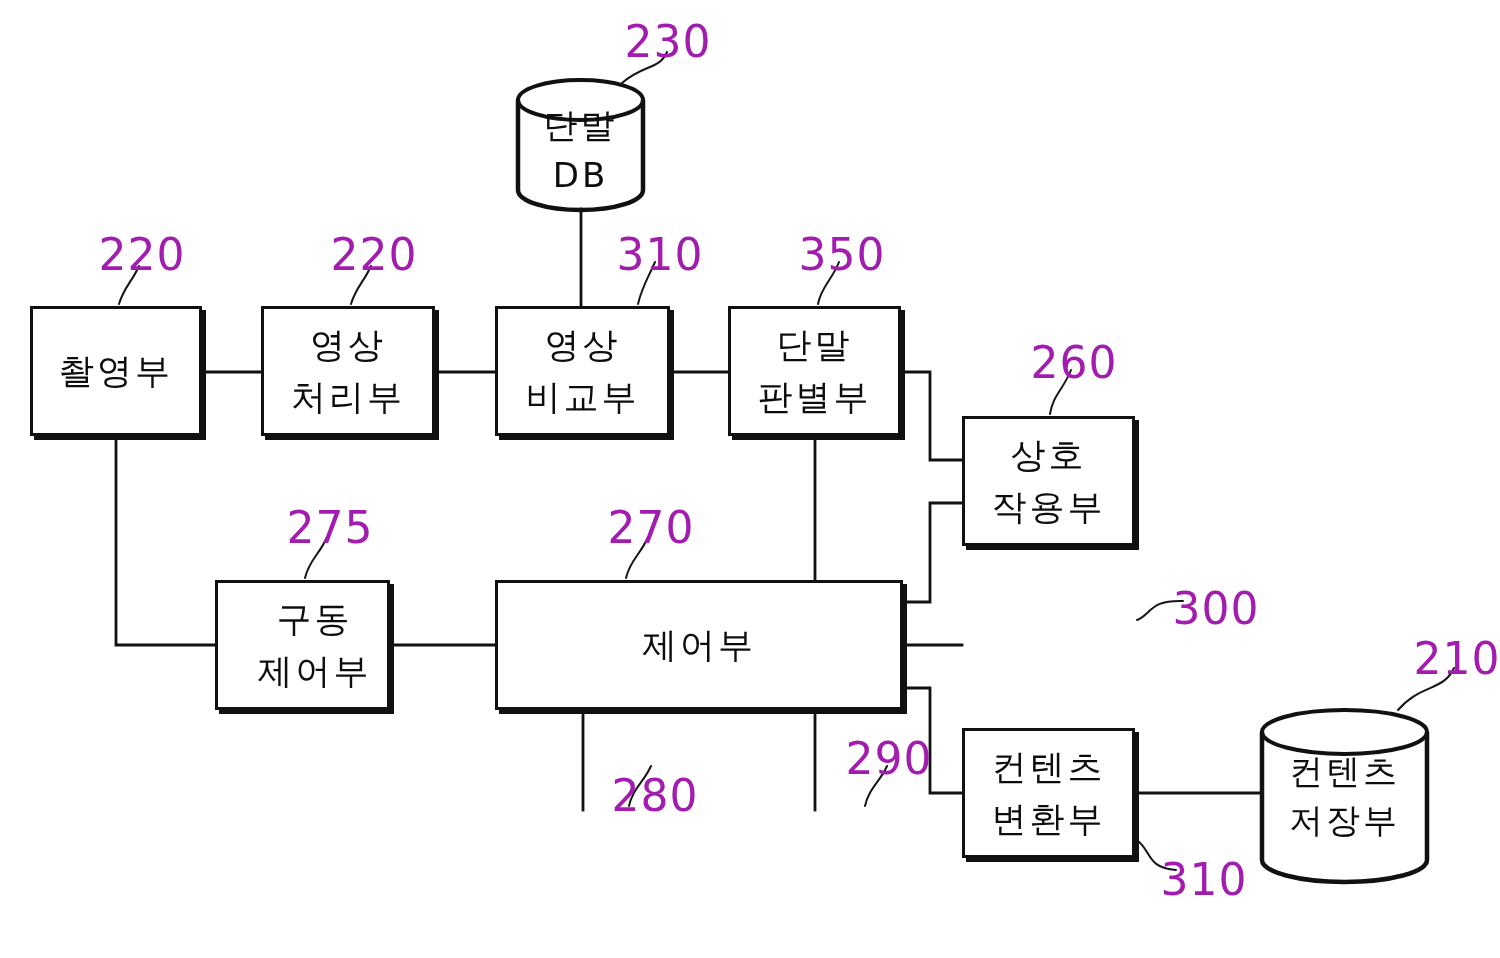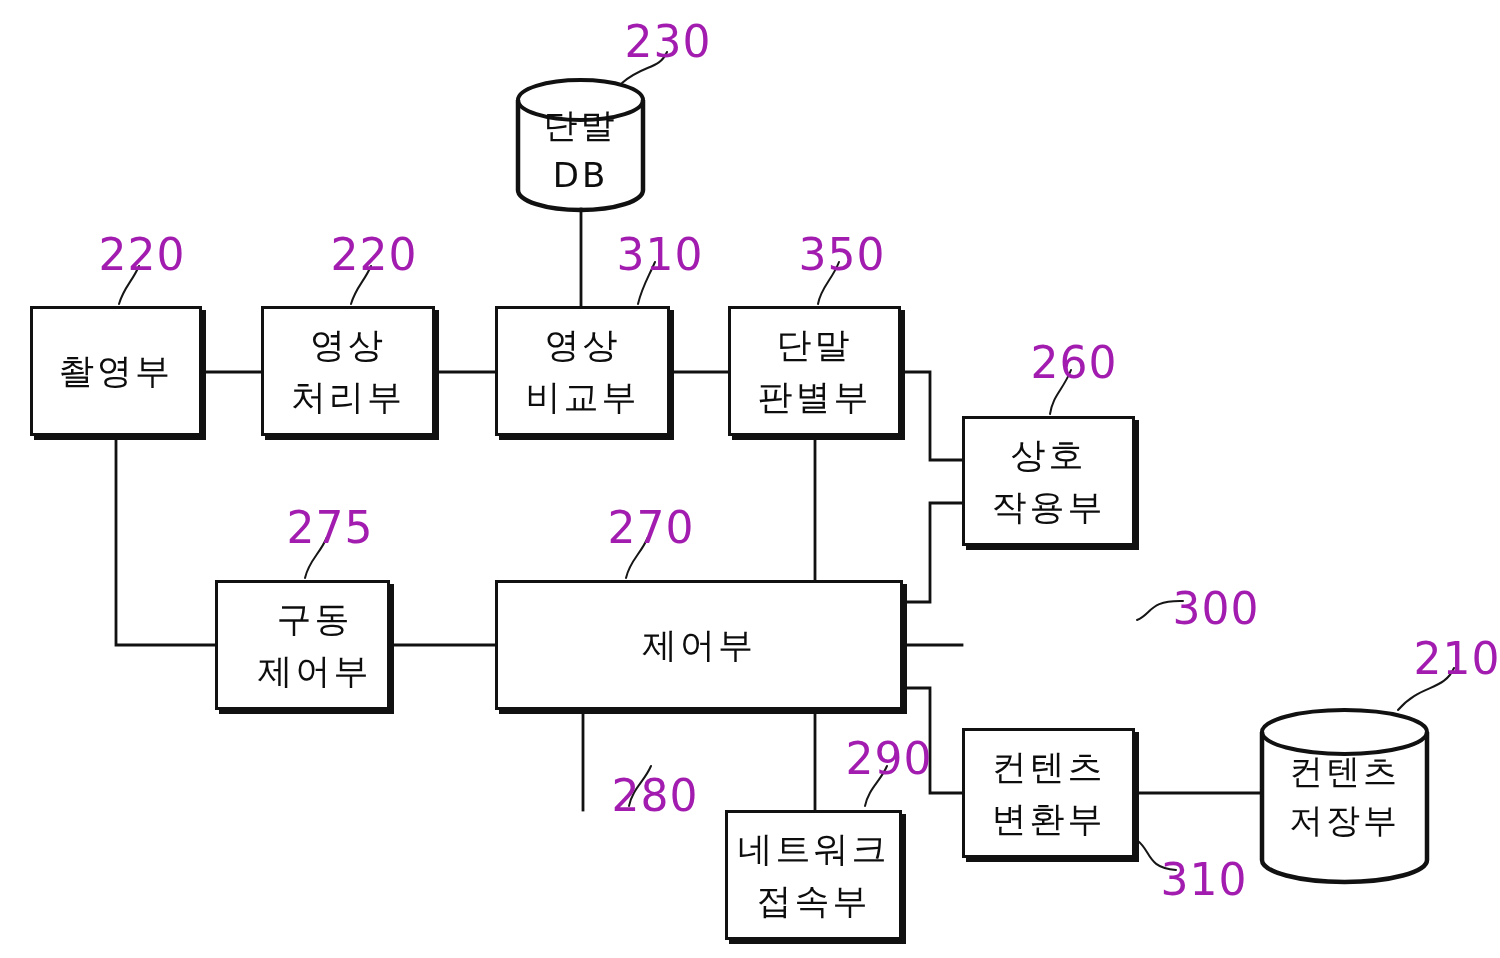--- a/index.html
+++ b/index.html
@@ -133,22 +133,20 @@
   <div class="box" style="left:215px;top:580px;width:175px;height:130px;padding-left:24px;">구동
 제어부</div>
 
   <div class="box" style="left:495px;top:580px;width:408px;height:130px;">제어부</div>
 
 
   <div class="box" style="left:962px;top:728px;width:173px;height:130px;">컨텐츠
 변환부</div>
 
 
-  <div class="box" style="left:725px;top:810px;width:177px;height:130px;">네트워크
-접속부</div>
 
   <div class="cyl-label" style="left:518px;top:103px;width:125px;height:95px;">단말
 DB</div>
 
   <div class="cyl-label" style="left:1262px;top:742px;width:165px;height:108px;">컨텐츠
 저장부</div>
 
   <div class="ref" style="left:668px;top:16px;">230</div>
   <div class="ref" style="left:142px;top:229px;">220</div>
   <div class="ref" style="left:374px;top:229px;">220</div>

